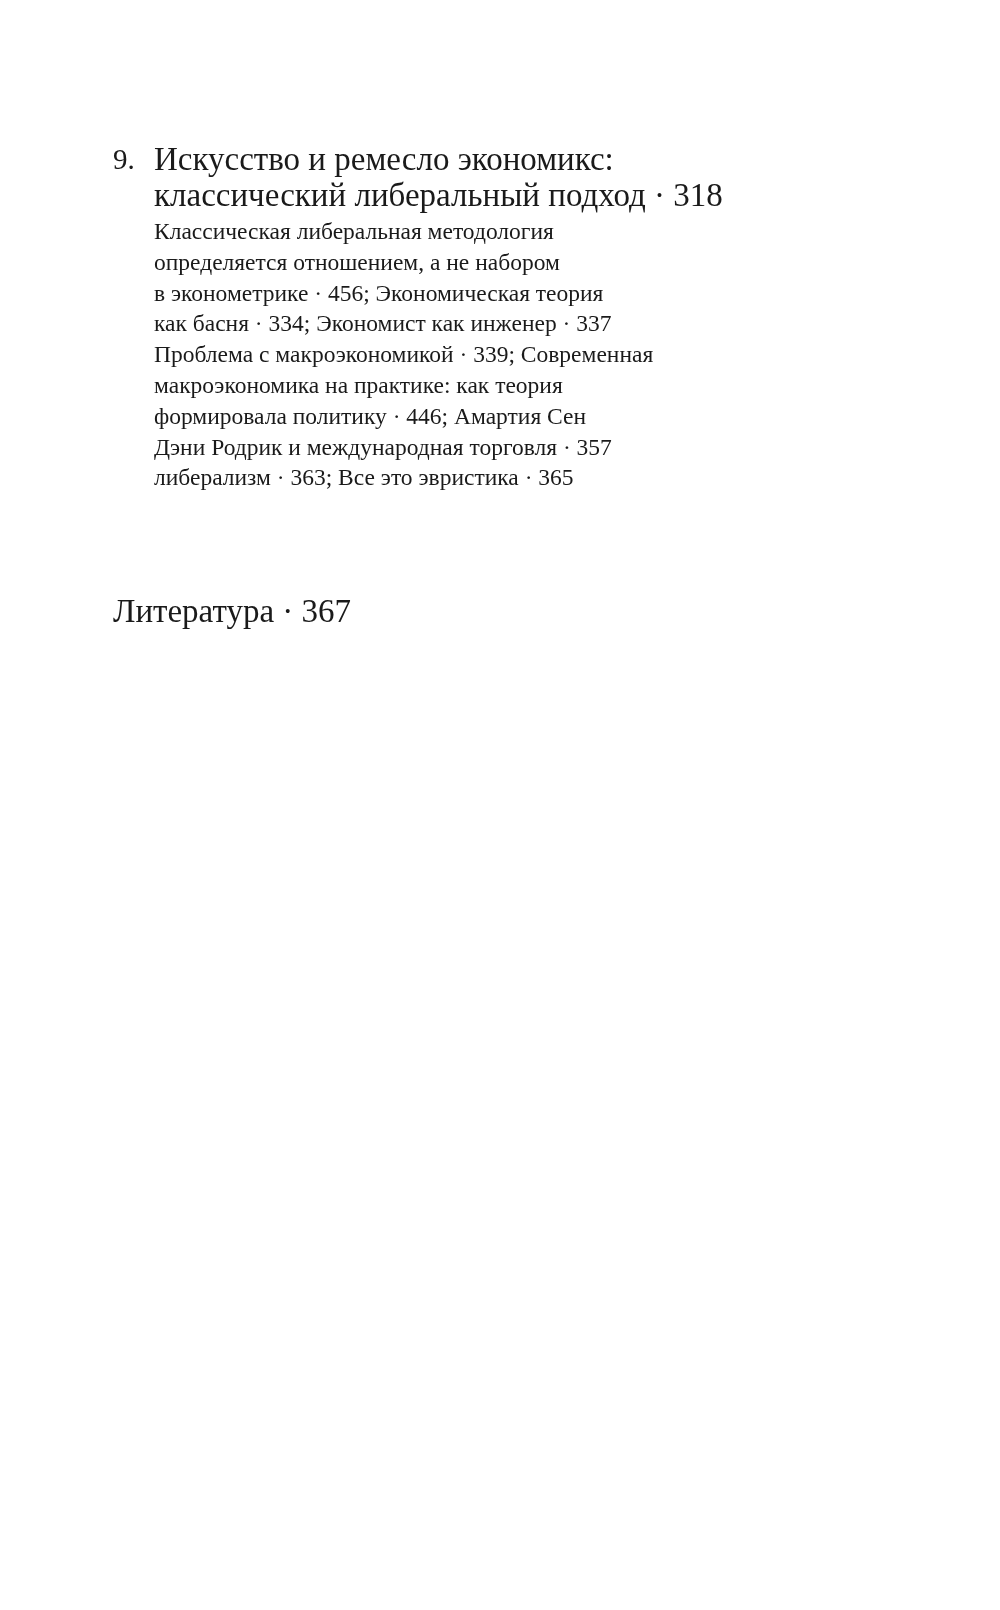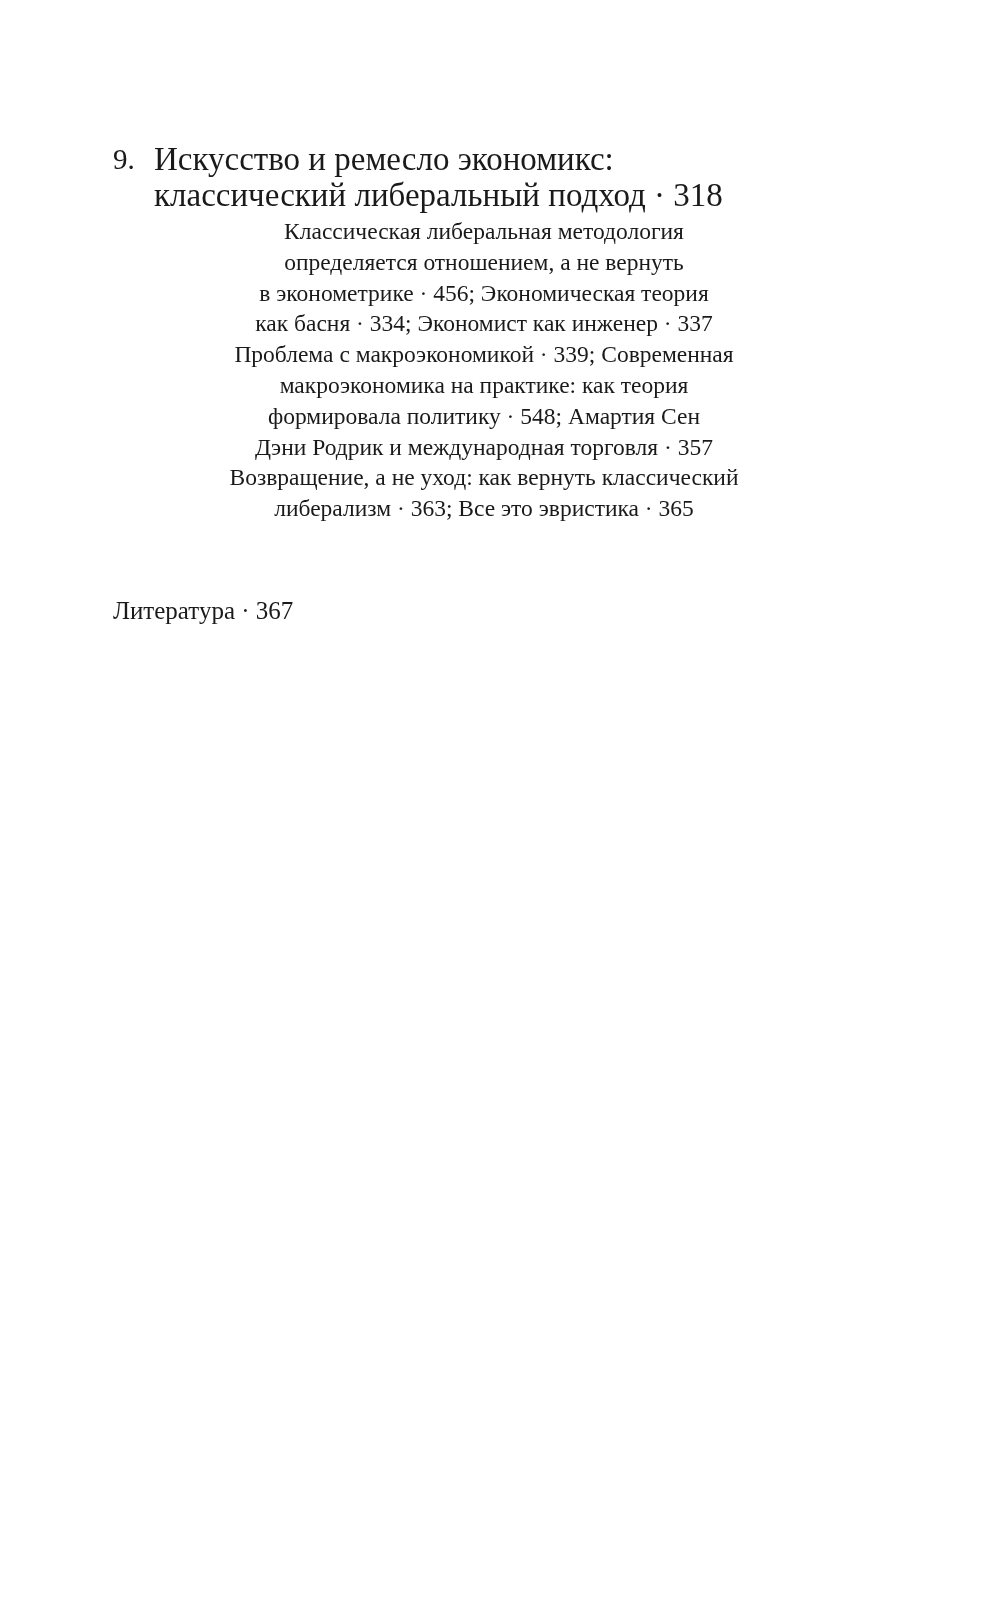--- a/index.html
+++ b/index.html
@@ -47,52 +47,50 @@
       display: block;
       white-space: nowrap;
     }
     .sections {
       position: absolute;
       left: 41px;
       top: 75px;
       width: 660px;
       font-size: 23.5px;
       line-height: 30.8px;
-      text-align: center;
     }
     .sections .line {
       display: block;
       white-space: nowrap;
     }
     .bibliography {
       position: absolute;
       left: 113px;
       top: 593px;
-      font-size: 25px;
+      font-size: 33px;
       line-height: 36px;
       white-space: nowrap;
     }
   </style>
 </head>
 <body>
 
 <div class="page">
   <div class="chapter">
     <span class="chapter-num">9.</span>
     <div class="chapter-title">
       <span class="line">Искусство и ремесло экономикс:</span>
       <span class="line">классический либеральный подход · 318</span>
     </div>
     <div class="sections">
       <span class="line">Классическая либеральная методология</span>
-      <span class="line">определяется отношением, а не вернуть</span>
+      <span class="line">определяется отношением, а не набором</span>
       <span class="line">в эконометрике · 456; Экономическая теория</span>
       <span class="line">как басня · 334; Экономист как инженер · 337</span>
       <span class="line">Проблема с макроэкономикой · 339; Современная</span>
       <span class="line">макроэкономика на практике: как теория</span>
-      <span class="line">формировала политику · 548; Амартия Сен</span>
+      <span class="line">формировала политику · 446; Амартия Сен</span>
       <span class="line">Дэни Родрик и международная торговля · 357</span>
-      <span class="line">Возвращение, а не уход: как вернуть классический</span>
       <span class="line">либерализм · 363; Все это эвристика  · 365</span>
     </div>
   </div>
   <div class="bibliography">Литература · 367</div>
 </div>
 
 </body></html>

